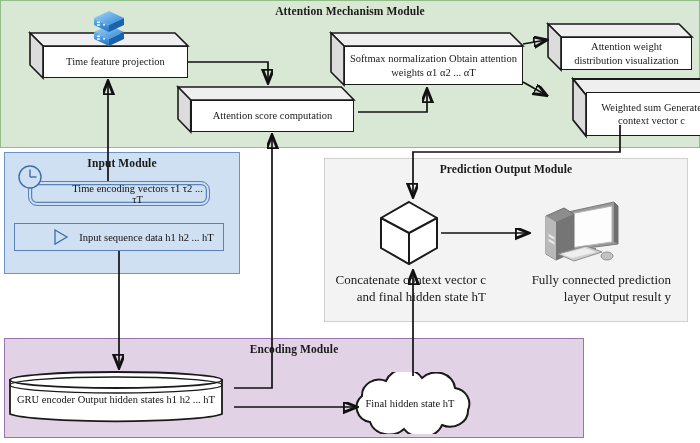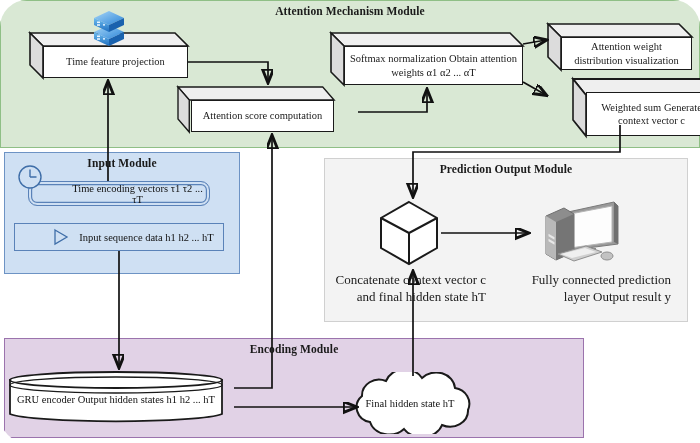--- a/index.html
+++ b/index.html
@@ -1,17 +1,17 @@
 <!DOCTYPE html>
 <html><head>
 <meta charset="utf-8">
 <style>
   html,body{margin:0;padding:0;background:#fff;}
   body{font-family:"Liberation Serif", serif;}
-  #canvas{position:relative;width:700px;height:443px;background:#ffffff;overflow:hidden;border-radius:27px;}
+  #canvas{position:relative;width:700px;height:443px;background:#ffffff;overflow:hidden;}
 
   
   .module{position:absolute;box-sizing:border-box;}
   .module .mod-title{
     position:absolute;left:0;right:0;top:4px;text-align:center;
     font-weight:bold;font-size:11.5px;color:#1a1a1a;letter-spacing:.1px;
   }
   #mod-attention{left:0;top:0;width:700px;height:148px;
      background:#d9e8d4;border:1.5px solid #8fbf86;}
   #mod-input{left:4px;top:152px;width:236px;height:122px;
@@ -101,21 +101,21 @@
   </div>
 
   <div class="box3d" style="left:30px;top:33px;width:158px;height:45px;z-index:10;">
     <svg class="top" width="158" height="45" viewBox="0 0 158 45" preserveAspectRatio="none">
       <polygon points="0,0 145,0 158,13 13,13" fill="#efefef" stroke="#1a1a1a" stroke-width="1.6"></polygon>
       <polygon points="0,0 13,13 13,45 0,32" fill="#dcdcdc" stroke="#1a1a1a" stroke-width="1.6"></polygon>
     </svg>
     <div class="face">Time feature projection</div>
   </div>
 
-  <div class="box3d" style="left:178px;top:87px;width:156px;height:45px;z-index:10;">
+  <div class="box3d" style="left:178px;top:87px;width:176px;height:45px;z-index:10;">
     <svg class="top" width="180" height="45" viewBox="0 0 180 45" preserveAspectRatio="none">
       <polygon points="0,0 167,0 180,13 13,13" fill="#efefef" stroke="#1a1a1a" stroke-width="1.6"></polygon>
       <polygon points="0,0 13,13 13,45 0,32" fill="#dcdcdc" stroke="#1a1a1a" stroke-width="1.6"></polygon>
     </svg>
     <div class="face">Attention score computation</div>
   </div>
 
   <div class="box3d" style="left:331px;top:33px;width:192px;height:52px;z-index:10;">
     <svg class="top" width="192" height="52" viewBox="0 0 192 52" preserveAspectRatio="none">
       <polygon points="0,0 179,0 192,13 13,13" fill="#efefef" stroke="#1a1a1a" stroke-width="1.6"></polygon>

